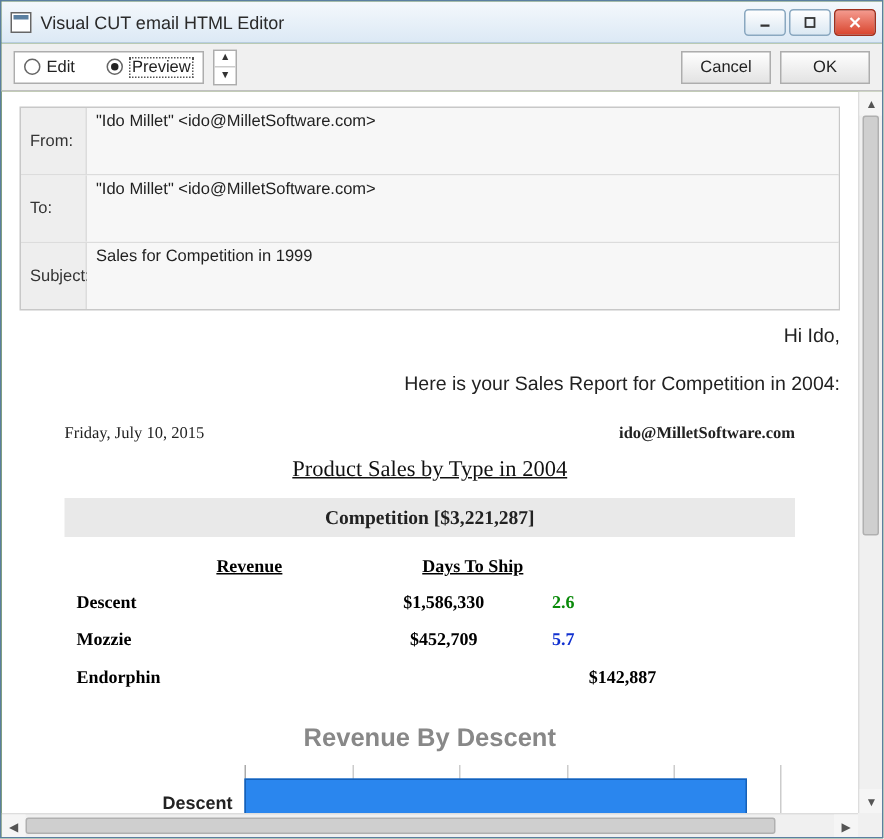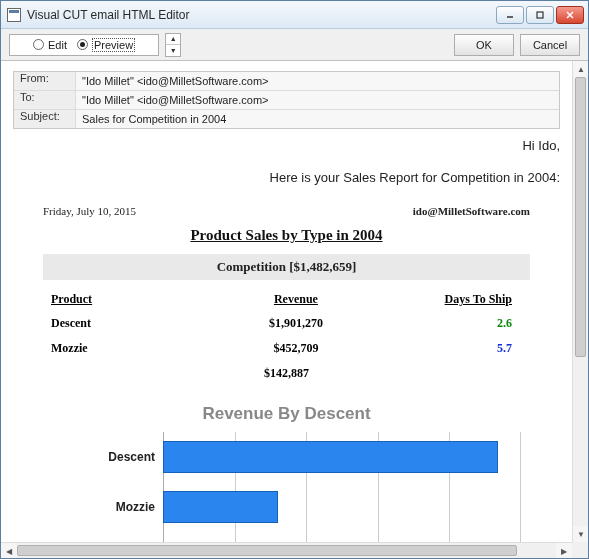--- a/index.html
+++ b/index.html
@@ -57,22 +57,22 @@
   display:flex;
   align-items:center;
   padding: 0 8px;
   gap: 6px;
 }
 .mode-group {
   display:flex;
   align-items:center;
   border:1px solid #adadad;
   background:#fff;
-  padding:2px 23px;
-  gap:10px;
+  padding:2px 6px;
+  gap:21px;
   height:22px;
 }
 .radio {
   display:flex; align-items:center; gap:4px; font-size:11px; color:#222;
 }
 .radio-dot {
   width:11px; height:11px; border:1px solid #666; border-radius:50%; display:inline-flex;
   align-items:center; justify-content:center; background:#fff;
 }
 .radio.checked .radio-dot::after {
@@ -110,40 +110,40 @@
 .scroll-track { flex:1; position:relative; }
 .vthumb { position:absolute; left:2px; right:2px; top:0; height:280px; background:#cfcfcf; border:1px solid #b0b0b0; border-radius:2px;}
 .hthumb { position:absolute; top:2px; bottom:2px; left:0; width:500px; background:#cfcfcf; border:1px solid #b0b0b0; border-radius:2px;}
 .scroll-corner { position:absolute; right:0; bottom:0; width:16px; height:16px; background:#f0f0f0;}
 
 .email-header {
   border:1px solid #c8c8c8;
 }
 .ehrow { display:flex; border-bottom:1px solid #dcdcdc; }
 .ehrow:last-child { border-bottom:none; }
-.ehlabel { width:62px; background:#eee; padding:0 6px; font-size:11px; color:#333; border-right:1px solid #dcdcdc;}
+.ehlabel { width:44px; background:#eee; padding:16px 6px; font-size:11px; color:#333; border-right:1px solid #dcdcdc;}
 .ehval { flex:1; padding:3px 6px; font-size:11px; background:#f7f7f7; color:#222;}
 
 .body-text { font-size:13px; color:#222; margin-top:8px; line-height:1.4;text-align:right;}
 
 .report {
   margin-top:18px; padding:0 30px;
   font-family: Georgia, "Times New Roman", serif;
 }
 .report-top {
   display:flex; justify-content:space-between; font-size:11px; color:#222;
 }
-.report-title { text-align:center; font-size:15px; font-weight:bold; text-decoration:underline; margin-top:10px; color:#111;}
+.report-title { text-align:center; font-size:15px; font-weight:normal; text-decoration:underline; margin-top:10px; color:#111;}
 .comp-bar { background:#e9e9e9; text-align:center; padding:5px; font-size:13px; font-weight:bold; margin-top:10px; color:#222;}
 .ptable { margin-top:8px; width:100%; }
 .ptable .hdr { display:flex; font-weight:bold; text-decoration:underline; font-size:12px; padding:4px 8px;}
 .ptable .row { display:flex; font-weight:bold; font-size:12px; padding:5px 8px;}
 .c1 { flex:1.2; }
 .c2 { flex:1; text-align:center; }
-.c3 { flex:1; text-align:right; padding-right:10px;}
+.c3 { flex:1; text-align:left; padding-right:10px;}
 .green { color:#0a8a0a; }
 .blue { color:#1030d0; }
 
 .chart-title { font-family:"Segoe UI",sans-serif; font-size:17px; font-weight:bold; color:#888; text-align:center; margin-top:18px;}
 .chart { margin-top:8px; position:relative; height:110px; font-family:"Segoe UI",sans-serif;}
 .chart-grid { position:absolute; left:120px; right:10px; top:0; bottom:0; border-left:1px solid #aaa;}
 .chart-grid .gline { position:absolute; top:0; bottom:0; border-left:1px solid #ccc;}
 .bar-row { position:absolute; left:0; right:10px; height:40px; display:flex; align-items:center;}
 .bar-label { width:120px; text-align:right; padding-right:8px; font-size:12px; font-weight:bold; color:#222;}
 .bar-track { flex:1; position:relative; height:100%;}
@@ -187,70 +187,70 @@
       <label class="radio checked">
         <span class="radio-dot"></span>
         <span class="rlabel">Preview</span>
       </label>
     </div>
     <div class="spinner">
       <div>▲</div>
       <div>▼</div>
     </div>
     <div class="toolbar-spacer"></div>
+    <div class="btn">Cancel</div>
     <div class="btn">OK</div>
-    <div class="btn">Cancel</div>
   </div>
 
   <div class="content">
     <div class="scrollpane">
 
       <div class="email-header">
         <div class="ehrow">
           <div class="ehlabel">From:</div>
           <div class="ehval">"Ido Millet" &lt;ido@MilletSoftware.com&gt;</div>
         </div>
         <div class="ehrow">
           <div class="ehlabel">To:</div>
           <div class="ehval">"Ido Millet" &lt;ido@MilletSoftware.com&gt;</div>
         </div>
         <div class="ehrow">
           <div class="ehlabel">Subject:</div>
-          <div class="ehval">Sales for Competition in 2004</div>
+          <div class="ehval">Sales for Competition in 1999</div>
         </div>
       </div>
 
       <div class="body-text">Hi Ido,</div>
       <div class="body-text" style="margin-top:14px;">Here is your Sales Report for Competition in 2004:</div>
 
       <div class="report">
         <div class="report-top">
           <span>Friday, July 10, 2015</span>
           <span style="font-weight:bold;">ido@MilletSoftware.com</span>
         </div>
         <div class="report-title">Product Sales by Type in 2004</div>
-        <div class="comp-bar">Competition  [$1,482,659]</div>
+        <div class="comp-bar">Competition  [$3,221,287]</div>
 
         <div class="ptable">
           <div class="hdr">
-            <span class="c1">Product</span>
             <span class="c2">Revenue</span>
             <span class="c3">Days To Ship</span>
           </div>
           <div class="row">
             <span class="c1">Descent</span>
-            <span class="c2">$1,901,270</span>
+            <span class="c2">$1,586,330</span>
             <span class="c3 green">2.6</span>
           </div>
           <div class="row">
             <span class="c1">Mozzie</span>
             <span class="c2">$452,709</span>
             <span class="c3 blue">5.7</span>
           </div>
           <div class="row">
+            <span class="c1">Endorphin</span>
             <span class="c2">$142,887</span>
           </div>
         </div>
 
         <div class="chart-title">Revenue By Descent</div>
         <div class="chart">
           <div class="chart-grid">
             <div class="gline" style="left:20%"></div>
             <div class="gline" style="left:40%"></div>
             <div class="gline" style="left:60%"></div>

